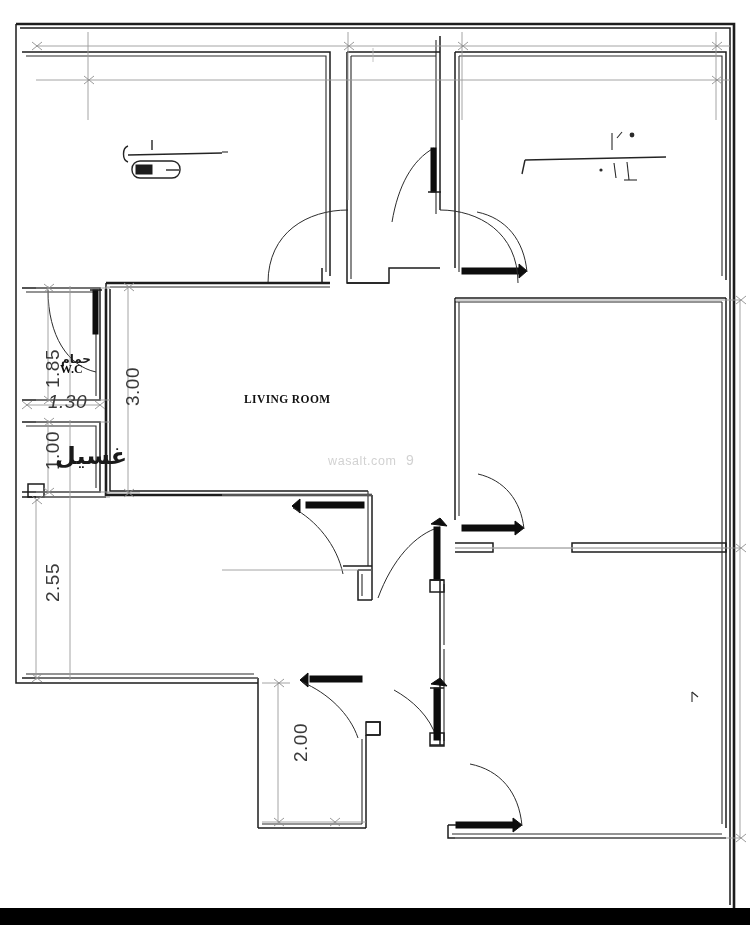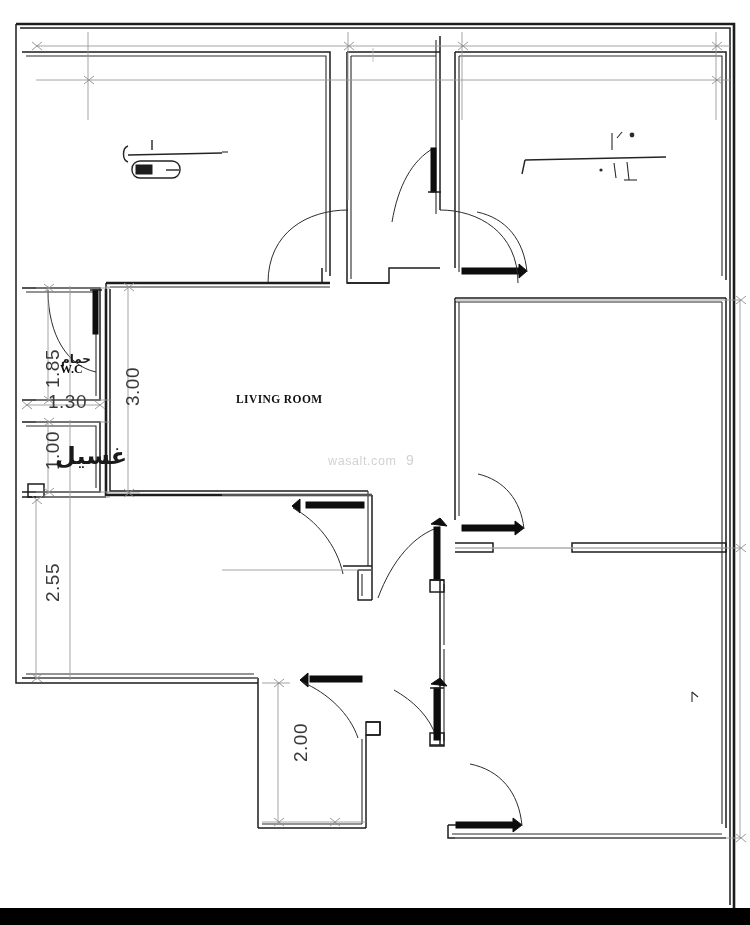--- a/index.html
+++ b/index.html
@@ -4,21 +4,21 @@
 <style>
   html,body{margin:0;padding:0;background:#ffffff;}
   body{width:750px;height:925px;overflow:hidden;font-family:"Liberation Sans",sans-serif;}
   #stage{position:relative;width:750px;height:925px;background:#ffffff;}
   #plan{position:absolute;left:0;top:0;width:750px;height:925px;}
   .bottom-bar{position:absolute;left:0;top:908px;width:750px;height:17px;background:#000000;}
   .label{position:absolute;color:#141414;white-space:nowrap;}
   .dim{position:absolute;color:#3a3a3a;font-size:19px;letter-spacing:.5px;white-space:nowrap;}
   .dim.vert{transform-origin:0 0;transform:rotate(-90deg);}
   .room-name{font-size:11.5px;font-weight:bold;letter-spacing:.4px;color:#111;
-             font-family:"Liberation Serif",serif;}
+             font-family:"Liberation Serif",serif;margin-left:8px;}
   .ar{font-family:"DejaVu Sans",sans-serif;direction:rtl;}
   .wc-ar{position:absolute;font-size:12px;color:#1a1a1a;}
   .wc-en{position:absolute;font-size:12px;font-weight:bold;color:#0d0d0d;
          font-family:"Liberation Serif",serif;}
   .gaseel{position:absolute;font-size:24px;color:#1a1a1a;font-weight:bold;}
   .watermark{position:absolute;font-size:12.5px;color:#d2d2d2;letter-spacing:.6px;
              font-family:"Liberation Sans",sans-serif;}
 </style>
 </head>
 <body>
@@ -299,21 +299,21 @@
         <path d="M736,834 L746,842 M736,842 L746,834"></path>
       </g>
       <path class="dl" d="M222,570 L372,570"></path>
       <path class="dl" d="M222,495 L372,495"></path>
     </g>
 
   </svg>
 
   <div class="dim vert" style="left:42px;top:388px;">1.85</div>
 
-  <div class="dim" style="left:48px;top:391px;">1.30</div>
+  <div class="dim" style="left:48px;top:391px;font-style:italic;">1.30</div>
 
   <div class="dim vert" style="left:122px;top:406px;">3.00</div>
 
   <div class="dim vert" style="left:42px;top:470px;">1.00</div>
 
   <div class="dim vert" style="left:42px;top:602px;">2.55</div>
 
   <div class="dim vert" style="left:290px;top:762px;">2.00</div>
 
   <div class="wc-ar ar" style="left:61px;top:352px;font-weight:bold;">حمام</div>

